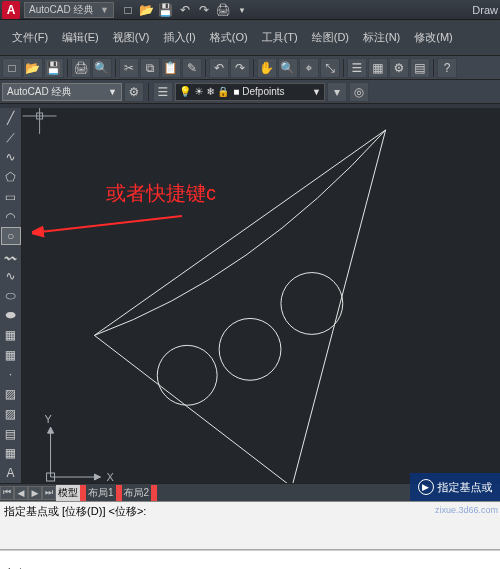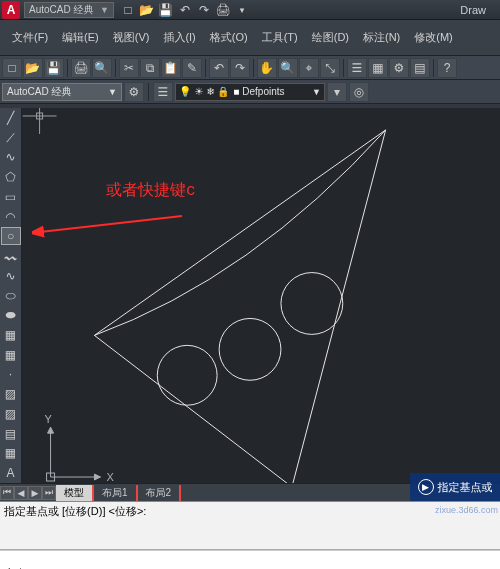--- a/index.html
+++ b/index.html
@@ -6,21 +6,21 @@
 body { width:500px; height:569px; background:#333740; color:#ccc; font-size:11px; overflow:hidden; position:relative; }
 
 
 .titlebar { height:20px; background:linear-gradient(#3a4048,#2c3138); display:flex; align-items:center; padding-left:2px; border-bottom:1px solid #1a1a1a;}
 .app-icon { width:18px; height:18px; background:#c8102e; display:flex; align-items:center; justify-content:center; color:#fff; font-weight:bold; font-size:12px; border-radius:2px; margin-right:4px;}
 .workspace-dd { height:16px; background:#4a5058; border:1px solid #666; font-size:10px; display:flex; align-items:center; padding:0 4px; margin-right:6px; min-width:90px; justify-content:space-between;}
 .wd-arrow { font-size:8px; color:#aaa;}
 .qat { display:flex; gap:3px; align-items:center;}
 .qat-btn { width:16px; height:16px; display:flex; align-items:center; justify-content:center; font-size:12px; color:#ccc;}
 .title-spacer{flex:1;}
-.title-text{color:#c9cfd6;padding-right:14px;font-size:11px;}
+.title-text{color:#c9cfd6;padding-right:2px;font-size:11px;}
 
 
 .menubar { height:36px; background:#3a4048; display:flex; align-items:center; padding-left:6px; gap:2px; border-bottom:1px solid #222;}
 .menu-item { padding:0 6px; font-size:11px; color:#d0d0d0; height:18px; display:flex; align-items:center;}
 
 
 .toolbar { height:24px; background:#404650; display:flex; align-items:center; padding:0 2px; gap:1px; border-bottom:1px solid #222;}
 .tb-btn { width:20px; height:20px; display:flex; align-items:center; justify-content:center; font-size:12px; color:#ccc; background:#4a5058; border:1px solid #3a4048;}
 .tb-sep { width:1px; height:18px; background:#2a2a2a; margin:0 2px;}
 
@@ -29,28 +29,28 @@
 .ws-combo { height:18px; background:#565c64; border:1px solid #777; min-width:120px; font-size:10px; display:flex; align-items:center; padding:0 4px; justify-content:space-between; color:#e0e0e0;}
 .layer-combo { height:18px; background:#23262b; border:1px solid #555; min-width:150px; font-size:10px; display:flex; align-items:center; padding:0 3px; gap:3px; color:#e0e0e0;}
 
 
 .main { position:absolute; top:108px; left:0; right:0; bottom:86px; display:flex;}
 .left-toolbar { width:22px; background:#404650; display:flex; flex-direction:column; align-items:center; gap:0; border-right:1px solid #222;}
 .lt-btn { width:20px; height:18px; display:flex; align-items:center; justify-content:center; font-size:12px; color:#ccc; margin:1px 0;}
 .lt-btn.sel{background:#5a6068;border:1px solid #aaa;}
 .canvas-wrap { flex:1; position:relative; background:#23262b; overflow:hidden;}
 svg.drawing { position:absolute; top:0; left:0; width:100%; height:100%;}
-.annotation { position:absolute; color:#ff2a2a; font-size:16px; font-family:Liberation Mono, monospace;}
+.annotation { position:absolute; color:#ff2a2a; font-size:20px; font-family:Liberation Sans, sans-serif;}
 .arrow-svg { position:absolute; pointer-events:none;}
 
 
 .nav-row { height:18px; background:#3a4048; display:flex; align-items:center; font-size:10px; color:#ccc; border-top:1px solid #222;}
 .nav-btns { display:flex; }
 .nav-btns .nb{width:14px;height:14px;border:1px solid #666;display:flex;align-items:center;justify-content:center;font-size:9px;background:#4a5058;margin:0;}
-.tab{padding:0 8px;height:16px;display:flex;align-items:center;border-right:2px solid #ef4444;}
+.tab{padding:0 2px;height:16px;display:flex;align-items:center;border-right:6px solid #ef4444;}
 .tab.active{background:#d4d4d4;color:#000;}
 
 
 .command-area { position:absolute; bottom:0; left:0; right:0; height:68px; background:#f2f2f2; color:#000; font-size:11px; font-family:SimSun,monospace; border-top:1px solid #888;}
 .cmd-scroll { height:48px; padding:2px 4px; overflow:hidden; line-height:14px; border-bottom:1px solid #aaa;}
 .cmd-input-row { height:32px; display:flex; align-items:flex-end; padding:0 4px; background:#fff; border-top:1px solid #ccc; border-bottom:1px solid #ccc;}
 .cmd-prompt { white-space:nowrap;}
 .cmd-caret { display:inline-block; width:1px; height:12px; background:#000; margin-left:2px;}
 
 

